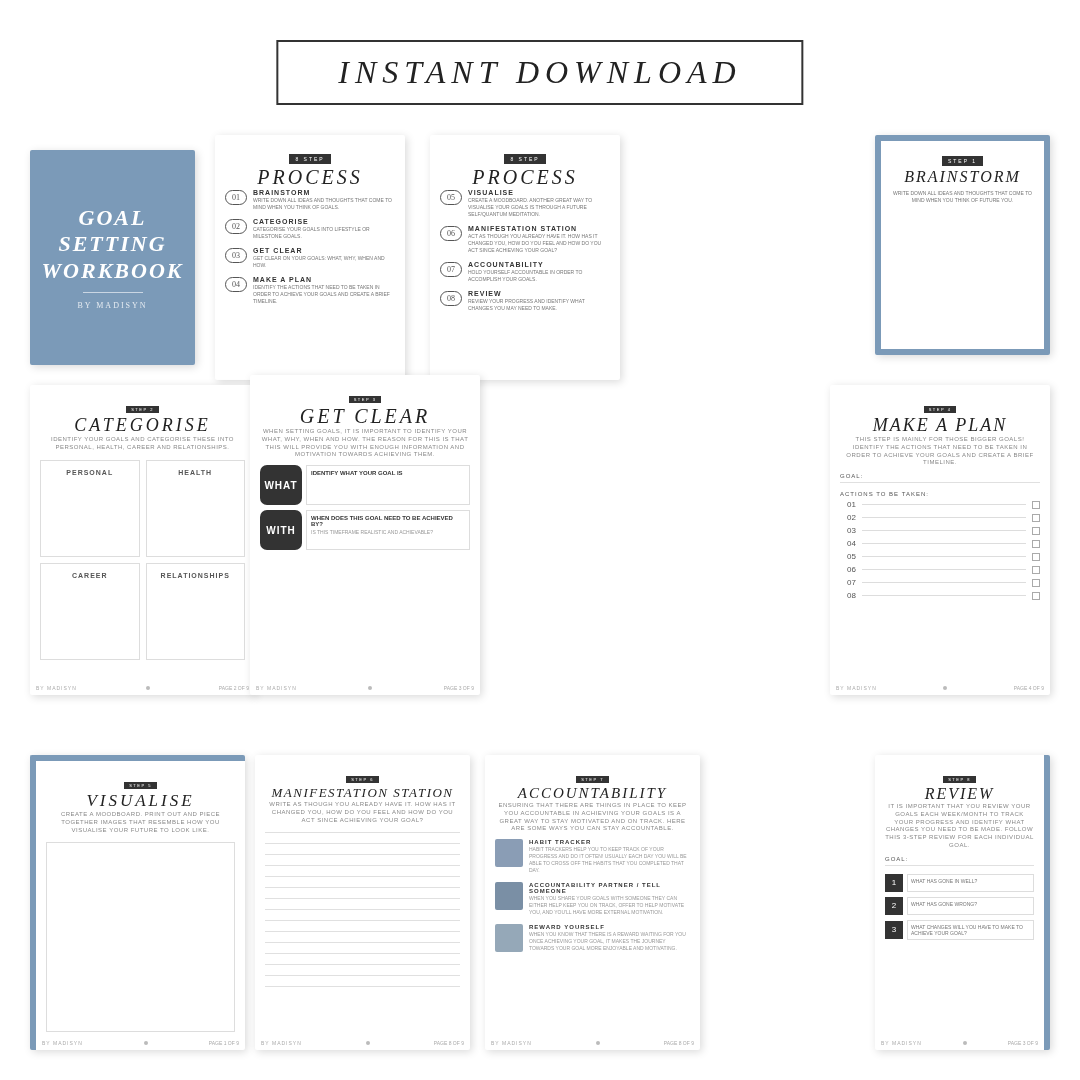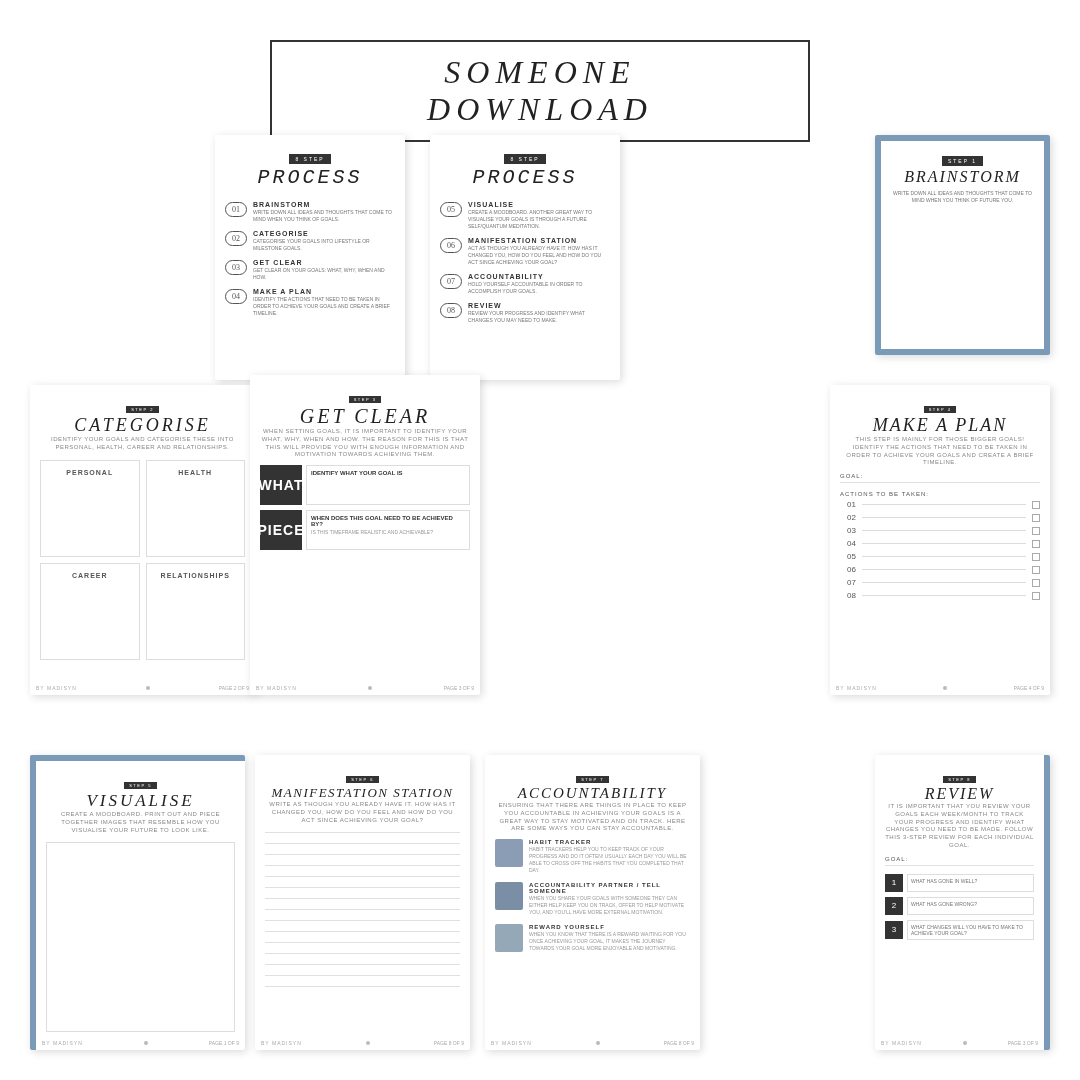--- a/index.html
+++ b/index.html
@@ -99,25 +99,25 @@
       background: #333;
       color: white;
       font-size: 5px;
       letter-spacing: 2px;
       padding: 2px 6px;
       display: inline-block;
       margin-bottom: 2px;
       font-family: sans-serif;
     }
     .page-heading {
-      font-family: Liberation Mono, monospace;
+      font-family: Liberation Serif, serif;
       font-size: 20px;
       letter-spacing: 3px;
       color: #222;
-      margin-bottom: 12px;
+      margin-bottom: 0;
       font-weight: normal;
       font-style: italic;
     }
     .process-item {
       display: flex;
       align-items: flex-start;
       margin-bottom: 7px;
       gap: 6px;
     }
     .step-oval {
@@ -252,30 +252,31 @@
     
     .get-clear-row {
       display: flex;
       align-items: stretch;
       margin-bottom: 5px;
       gap: 4px;
     }
     .gc-label-box {
       background: #333;
       color: white;
-      font-size: 14px;
+      font-size: 10px;
       font-weight: bold;
       letter-spacing: 1px;
       width: 42px;
       display: flex;
       align-items: center;
       justify-content: center;
       font-family: sans-serif;
       flex-shrink: 0;
       min-height: 40px;
+      border-radius: 7px;
     }
     .gc-desc-box {
       flex: 1;
       border: 1px solid #ddd;
       padding: 4px;
     }
     .gc-desc-title {
       font-size: 6px;
       font-weight: bold;
       color: #333;
@@ -448,25 +449,30 @@
     .goal-line {
       height: 1px;
       background: #e0e0e0;
       margin-bottom: 8px;
     }
   </style>
 </head>
 <body>
 
 <div class="header">
-  <div class="header-title">SOMEONE DOWNLOAD</div>
+  <div class="header-title">INSTANT DOWNLOAD</div>
 </div>
 
 <div class="pages-container">
 
+  <div class="page-card cover-page">
+    <div class="cover-title">GOAL<br>SETTING<br>WORKBOOK</div>
+    <div class="cover-divider"></div>
+    <div class="cover-subtitle">BY MADISYN</div>
+  </div>
 
   <div class="page-card process-page process-page-1">
     <div class="page-inner">
       <div style="text-align:center;">
         <span class="step-badge">8 STEP</span>
         <div class="page-heading">PROCESS</div>
       </div>
       <div class="process-item">
         <div class="step-oval">01</div>
         <div class="step-content">
@@ -573,21 +579,21 @@
         <div style="font-family:'Georgia',serif; font-size:20px; letter-spacing:3px; font-style:italic; color:#222; font-weight:normal;">GET CLEAR</div>
         <div class="sub-heading">WHEN SETTING GOALS, IT IS IMPORTANT TO IDENTIFY YOUR WHAT, WHY, WHEN AND HOW. THE REASON FOR THIS IS THAT THIS WILL PROVIDE YOU WITH ENOUGH INFORMATION AND MOTIVATION TOWARDS ACHIEVING THEM.</div>
       </div>
       <div class="get-clear-row">
         <div class="gc-label-box">WHAT</div>
         <div class="gc-desc-box">
           <div class="gc-desc-title">IDENTIFY WHAT YOUR GOAL IS</div>
         </div>
       </div>
       <div class="get-clear-row">
-        <div class="gc-label-box">PIECE</div>
+        <div class="gc-label-box">WITH</div>
         <div class="gc-desc-box">
           <div class="gc-desc-title">WHEN DOES THIS GOAL NEED TO BE ACHIEVED BY?</div>
           <div class="gc-desc-text">IS THIS TIMEFRAME REALISTIC AND ACHIEVABLE?</div>
         </div>
       </div>
       <div class="page-footer">
         <span class="footer-text">BY MADISYN</span>
         <span class="footer-dot"></span>
         <span class="footer-page">PAGE 3 OF 9</span>
       </div>

